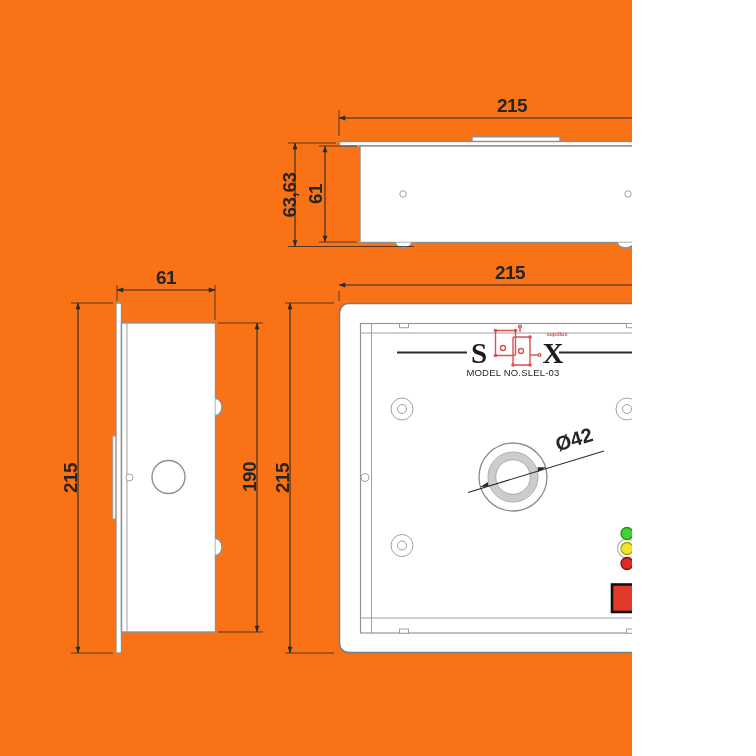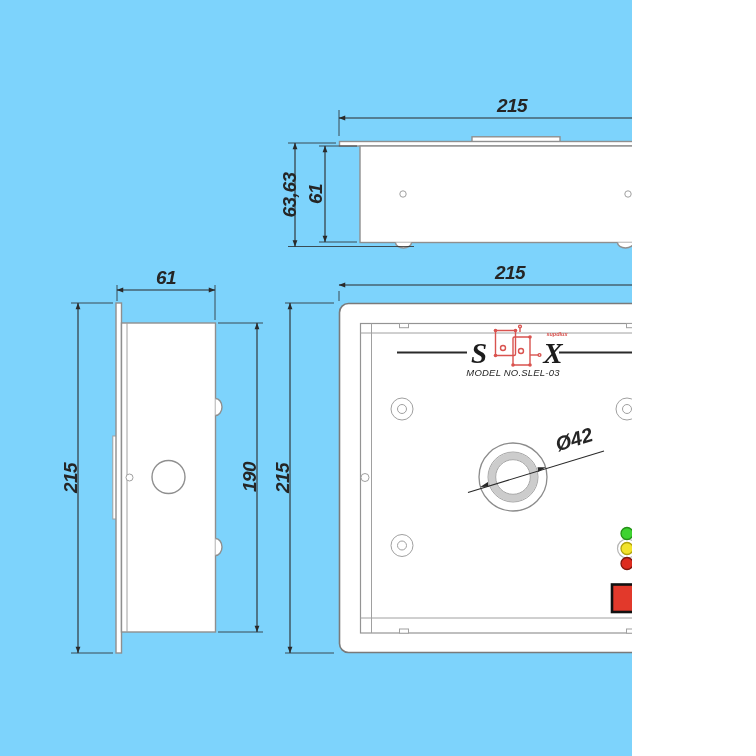--- a/index.html
+++ b/index.html
@@ -1,17 +1,17 @@
 <!DOCTYPE html>
 <html><head>
 <meta charset="utf-8">
 <style>
   html,body{margin:0;padding:0;background:#ffffff;}
-  .page{position:relative;width:632px;height:756px;background:#7dd3fc;overflow:hidden;
-        font-family:"Liberation Sans",sans-serif;font-style:italic;}
+  .page{position:relative;width:632px;height:756px;background:#f97316;overflow:hidden;
+        font-family:"Liberation Sans",sans-serif;}
   svg{display:block;}
   .ext{stroke:#2a2a2a;stroke-width:0.8;fill:none;}
   .dim{stroke:#2a2a2a;stroke-width:1.1;fill:none;}
   .obj{stroke:#8f8f8f;stroke-width:1.4;fill:none;}
   .obj-fill{stroke:#8f8f8f;stroke-width:1.4;fill:#ffffff;}
   .obj-thin{stroke:#a0a0a0;stroke-width:1;fill:none;}
   .obj-thin-fill{stroke:#a0a0a0;stroke-width:1;fill:#ffffff;}
   .dimtext{font-family:"Liberation Sans",sans-serif;font-weight:700;font-size:19px;
            fill:#252525;letter-spacing:-0.5px;}
   .diatext{font-family:"Liberation Sans",sans-serif;font-weight:700;font-size:20px;fill:#252525;}

